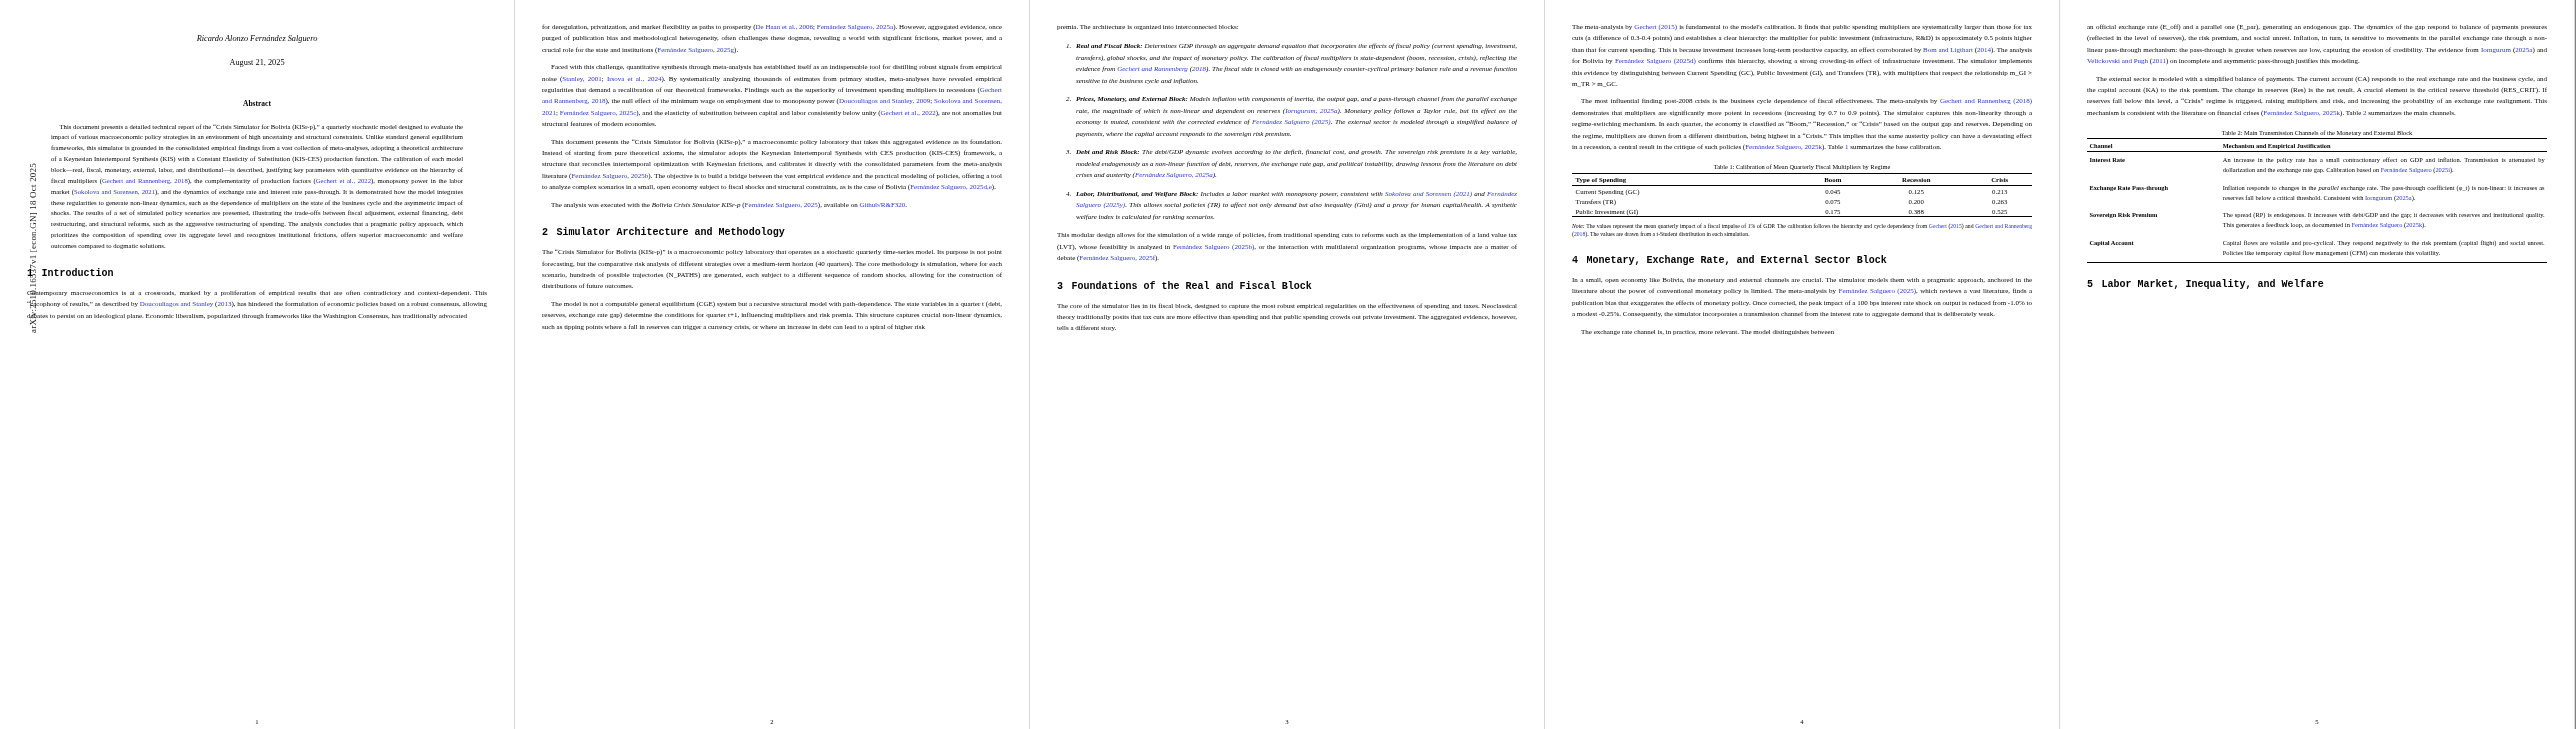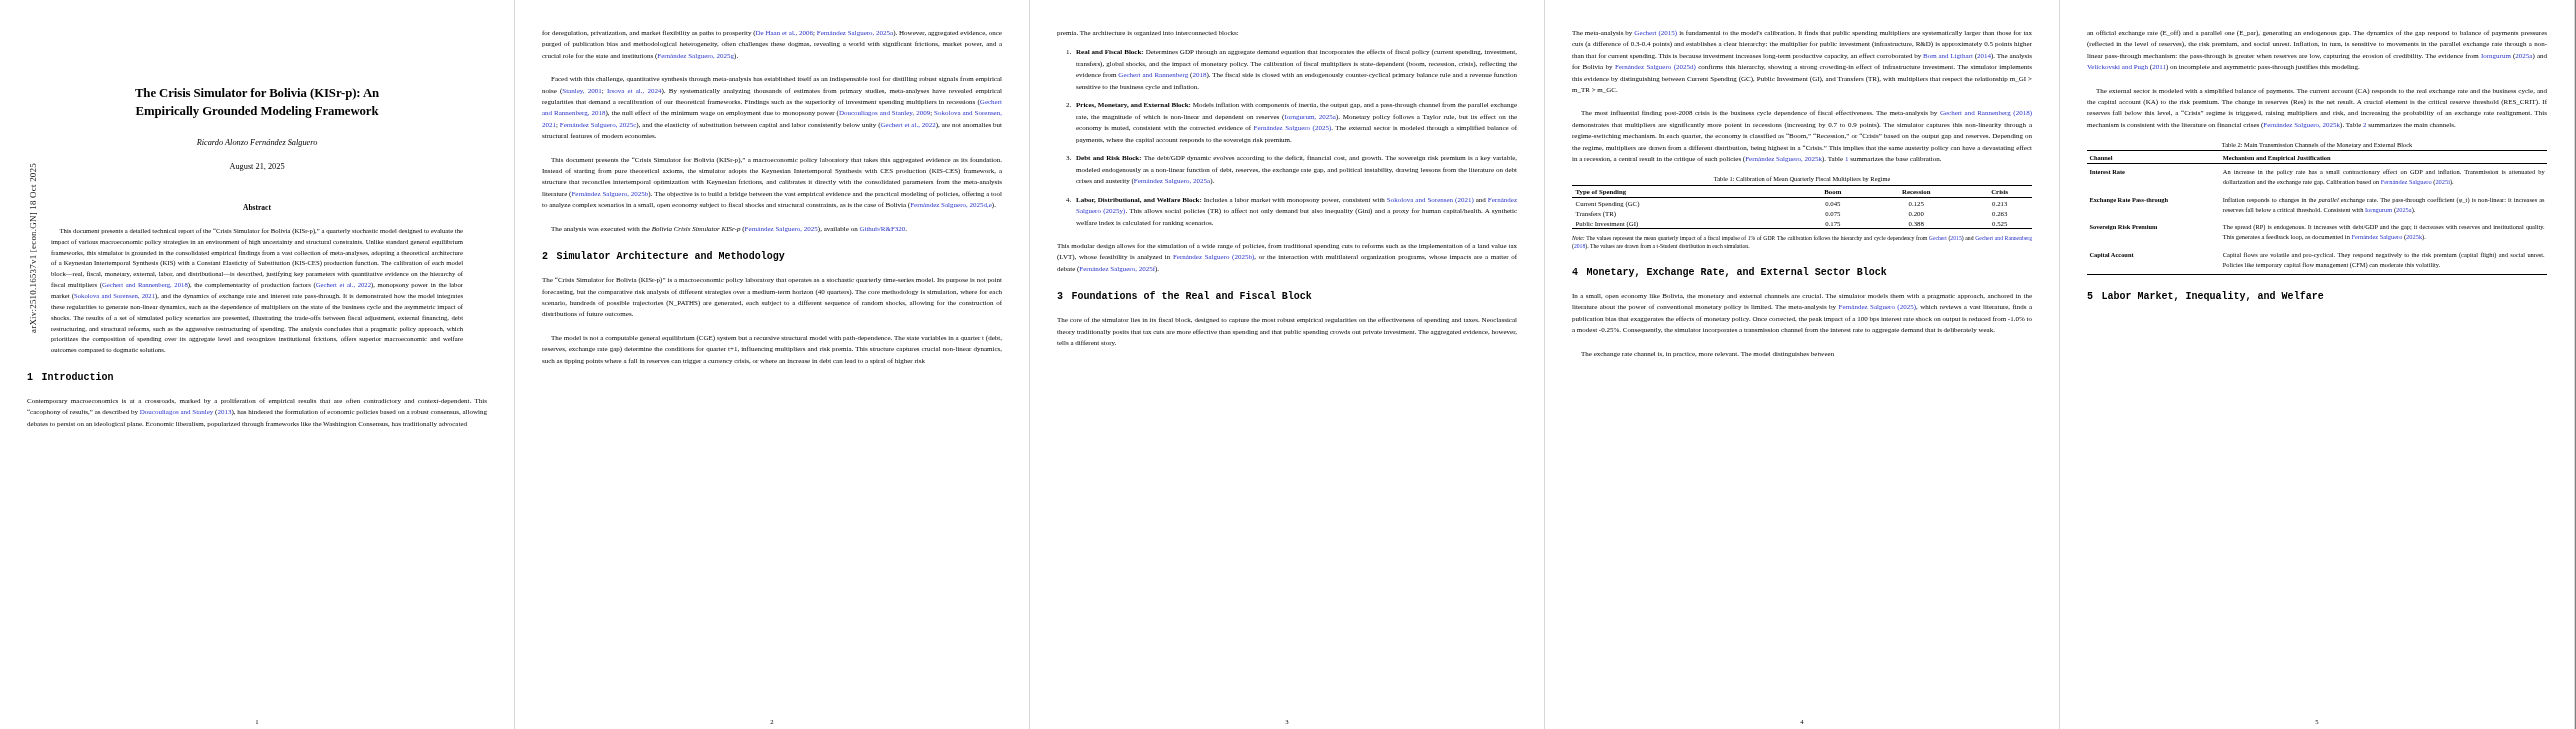--- a/index.html
+++ b/index.html
@@ -96,35 +96,36 @@
     line-height: 1.2;
     font-family: Liberation Mono, monospace;
   }
   .sec-head .num { display: inline-block; min-width: 14.6px; }
   .body-text {
     font-size: 7px;
     line-height: 1.63;
     text-align: justify;
     text-justify: inter-word;
     hyphens: auto;
-    margin: 12px 0 0 0;
+    margin: 6px 0 0 0;
   }
   .body-text + .body-text { text-indent: 9px; }
   .body-text.indent { text-indent: 9px; }
   .body-text.noindent { text-indent: 0; }
   a.cite, .cite {
     color: #2b35c8;
     text-decoration: none;
   }
   .it { font-style: italic; }
   ol.blocks {
     margin: 8px 0 0 0;
     padding-left: 16px;
     font-size: 7px;
     line-height: 1.63;
+    font-style: italic;
   }
   ol.blocks > li {
     margin-bottom: 7.3px;
     text-align: justify;
     hyphens: auto;
     padding-left: 3px;
   }
   ol.blocks > li b { font-weight: bold; }
   .pagenum {
     position: absolute;
@@ -193,24 +194,20 @@
 </style>
 </head>
 <body>
 
 <div id="viewer">
 
   <div class="page">
     <div class="arxiv-stamp">arXiv:2510.16537v1  [econ.GN]  18 Oct 2025</div>
     <div class="page-inner">
 
-      <div class="title">
-        <span>The Crisis Simulator for Bolivia (KISr-p): An</span><br>
-        <span>Empirically Grounded Modeling Framework</span>
-      </div>
 
       <div class="author">Ricardo Alonzo Fernández Salguero</div>
       <div class="date">August 21, 2025</div>
 
       <div class="abstract-wrap">
         <div class="abstract-head">Abstract</div>
         <div class="abstract-body"><span>This document presents a detailed technical report of the “Crisis Simulator for Bolivia (KISr-p),” a quarterly stochastic model designed to evaluate the impact of various macroeconomic policy strategies in an environment of high uncertainty and structural constraints. Unlike standard general equilibrium frameworks, this simulator is grounded in the consolidated empirical findings from a vast collection of meta-analyses, adopting a theoretical architecture of a Keynesian Intertemporal Synthesis (KIS) with a Constant Elasticity of Substitution (KIS-CES) production function. The calibration of each model block—real, fiscal, monetary, external, labor, and distributional—is described, justifying key parameters with quantitative evidence on the hierarchy of fiscal multipliers (</span><span class="cite">Gechert and Rannenberg, 2018</span><span>), the complementarity of production factors (</span><span class="cite">Gechert et al., 2022</span><span>), monopsony power in the labor market (</span><span class="cite">Sokolova and Sorensen, 2021</span><span>), and the dynamics of exchange rate and interest rate pass-through. It is demonstrated how the model integrates these regularities to generate non-linear dynamics, such as the dependence of multipliers on the state of the business cycle and the asymmetric impact of shocks. The results of a set of simulated policy scenarios are presented, illustrating the trade-offs between fiscal adjustment, external financing, debt restructuring, and structural reforms, such as the aggressive restructuring of spending. The analysis concludes that a pragmatic policy approach, which prioritizes the composition of spending over its aggregate level and recognizes institutional frictions, offers superior macroeconomic and welfare outcomes compared to dogmatic solutions.</span></div>
       </div>
 
       <div class="sec-head"><span class="num">1</span><span>Introduction</span></div>

